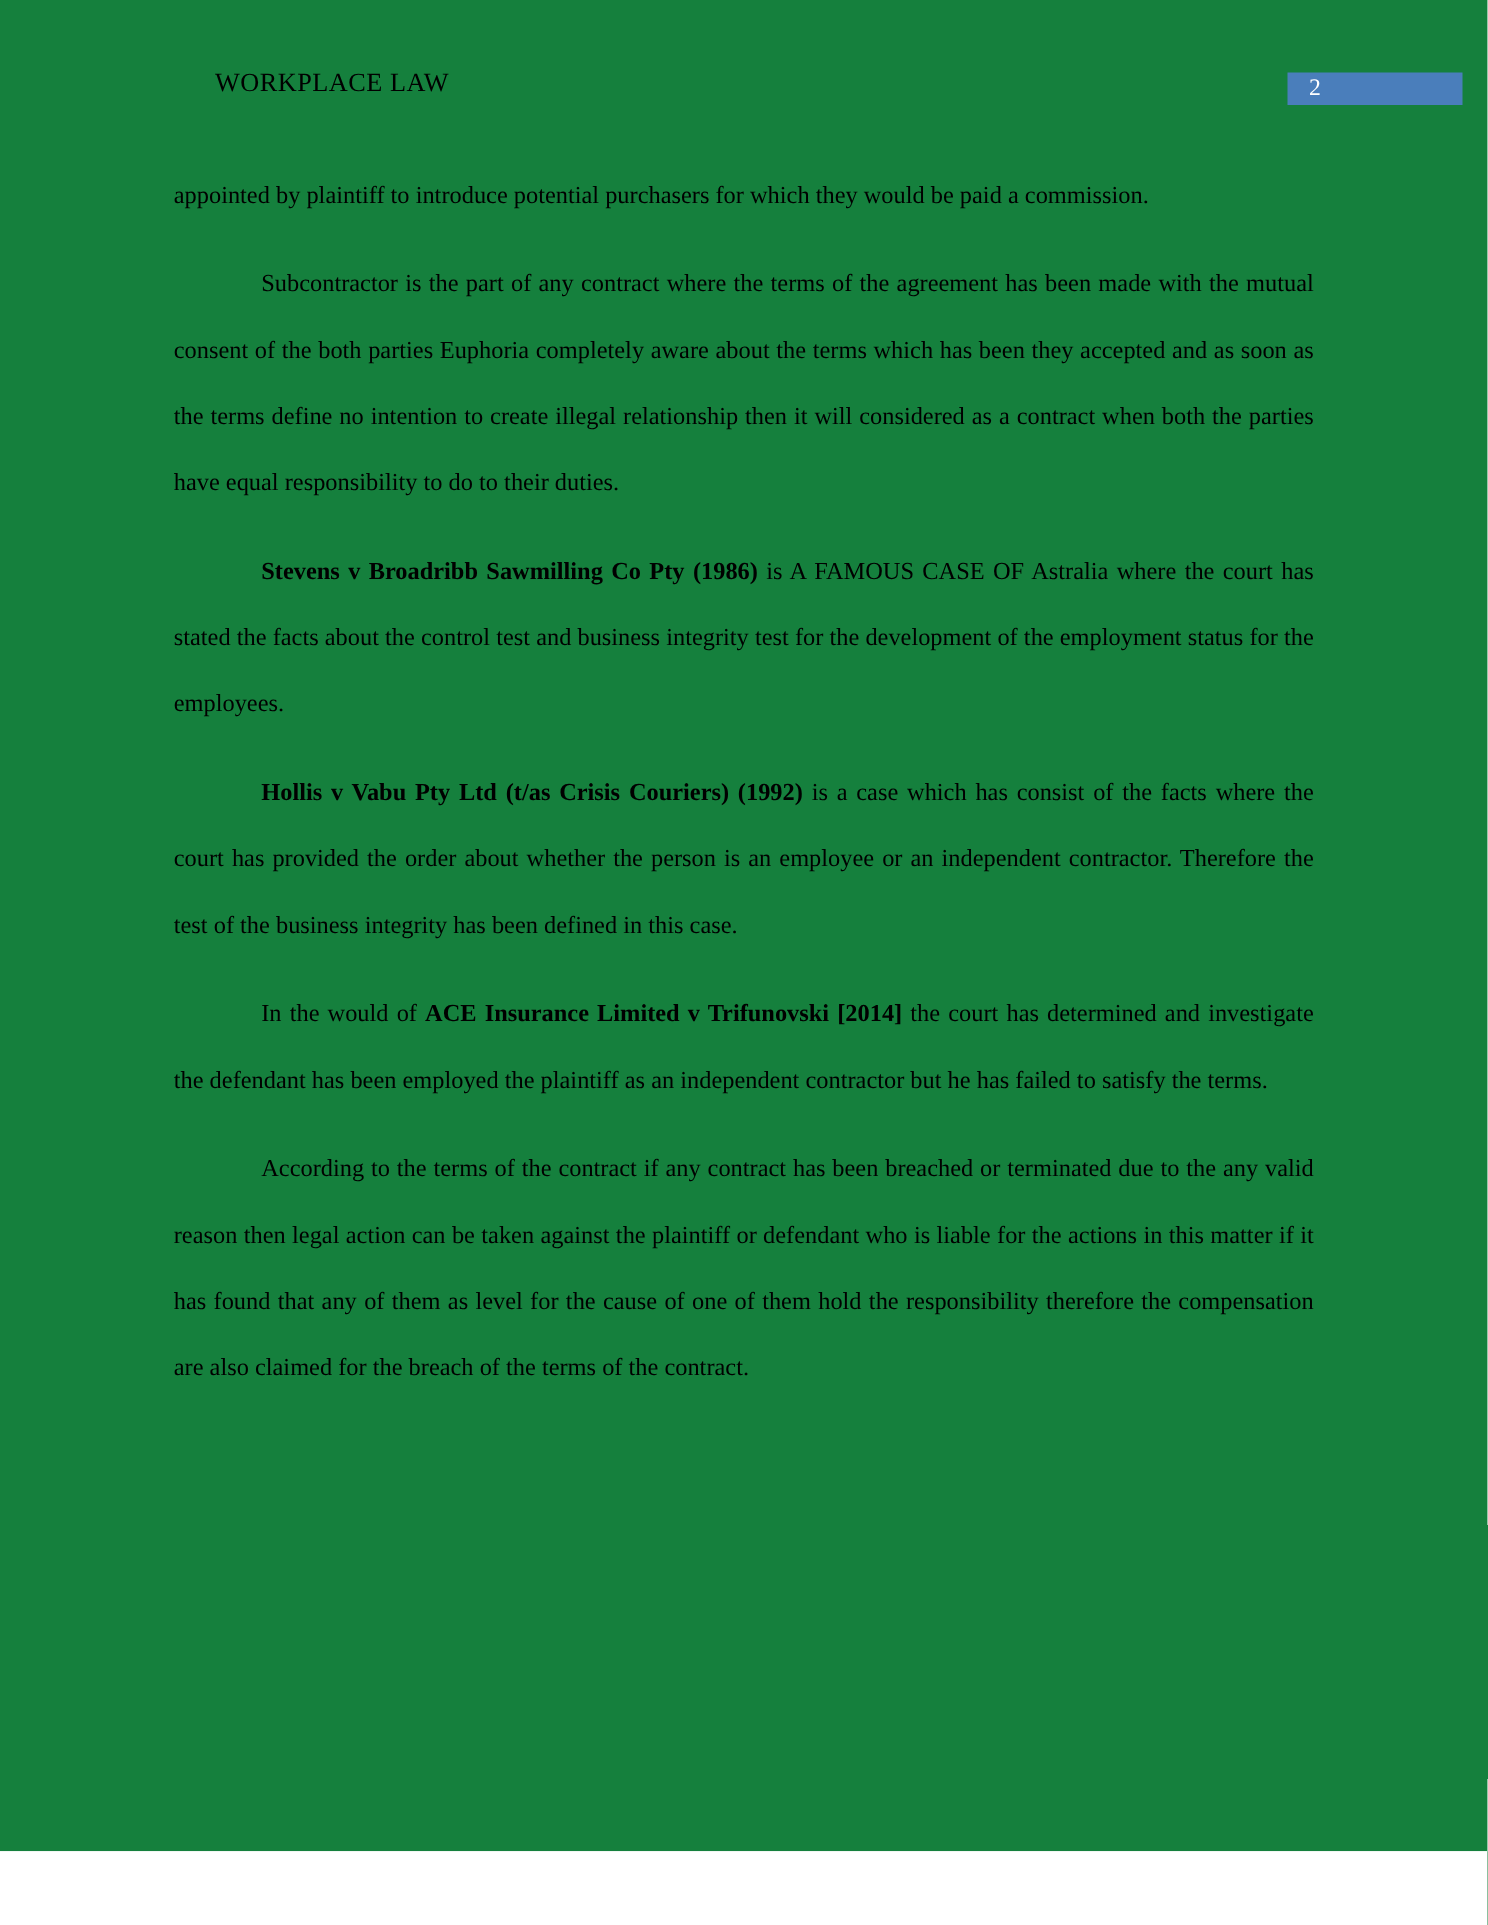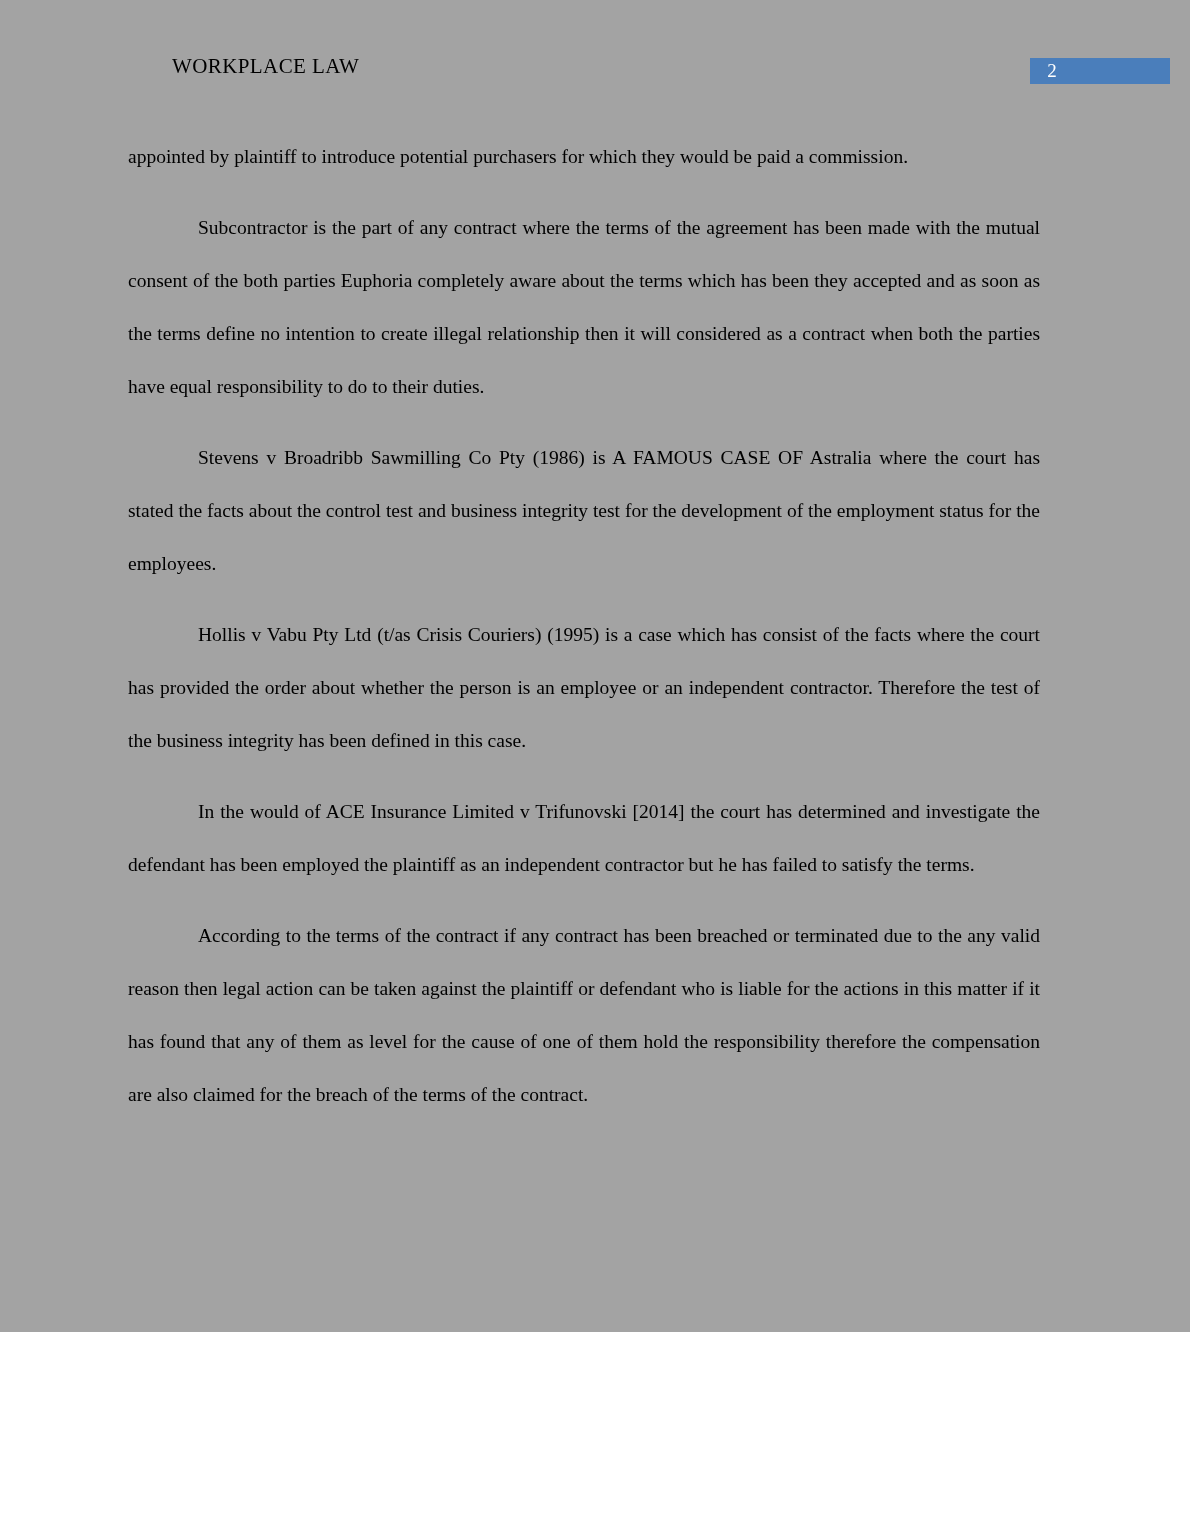--- a/index.html
+++ b/index.html
@@ -7,22 +7,22 @@
     padding: 0;
     background: #ffffff;
   }
   body {
     font-family: "Liberation Serif", serif;
     color: #000000;
   }
   .page {
     position: relative;
     width: 1190px;
-    height: 1332px;
-    background: #a3a3a3;
+    height: 1481px;
+    background: #15803d;
     box-sizing: border-box;
     overflow: hidden;
   }
   .header {
     position: absolute;
     top: 52px;
     left: 0;
     right: 0;
     height: 34px;
   }
@@ -51,58 +51,58 @@
     width: 44px;
     height: 26px;
     line-height: 26px;
     text-align: center;
     color: #ffffff;
     font-size: 19px;
     font-family: "Liberation Serif", serif;
   }
   .content {
     position: absolute;
-    left: 128px;
+    left: 139px;
     top: 130px;
     width: 912px;
   }
   p.para {
     margin: 0 0 0 0;
     font-size: 19.5px;
     line-height: 53px;
     text-align: justify;
     text-justify: inter-word;
     color: #000000;
   }
   p.para.indent {
     text-indent: 70px;
   }
   p.spaced {
     margin-top: 18px;
   }
   b {
-    font-weight: normal;
+    font-weight: bold;
   }
 </style>
 </head>
 <body>
 
 <div class="page">
 
   <div class="header">
     <div class="header-title">WORKPLACE LAW</div>
     <div class="page-number-box" style="background: rgb(74, 126, 187);">
       <div class="page-number-text">2</div>
     </div>
   </div>
 
   <div class="content">
     <div id="paragraph-container">
         <p class="para"><span>appointed by plaintiff to introduce potential purchasers for which they would be paid a commission.</span></p>
         <p class="para indent spaced"><span>Subcontractor is the part of any contract where the terms of the agreement has been made with the mutual consent of the both parties Euphoria completely aware about the terms which has been they accepted and as soon as the terms define no intention to create illegal relationship then it will considered as a contract when both the parties have equal responsibility to do to their duties.</span></p>
         <p class="para indent spaced"><b>Stevens v Broadribb Sawmilling Co Pty (1986)</b><span> is A FAMOUS CASE OF Astralia where the court has stated the facts about the control test and business integrity test for the development of the employment status for the employees.</span></p>
-        <p class="para indent spaced"><b>Hollis v Vabu Pty Ltd (t/as Crisis Couriers) (1995)</b><span> is a case which has consist of the facts where the court has provided the order about whether the person is an employee or an independent contractor. Therefore the test of the business integrity has been defined in this case.</span></p>
+        <p class="para indent spaced"><b>Hollis v Vabu Pty Ltd (t/as Crisis Couriers) (1992)</b><span> is a case which has consist of the facts where the court has provided the order about whether the person is an employee or an independent contractor. Therefore the test of the business integrity has been defined in this case.</span></p>
         <p class="para indent spaced"><span>In the would of </span><b>ACE Insurance Limited v Trifunovski [2014]</b><span> the court has determined and investigate the defendant has been employed the plaintiff as an independent contractor but he has failed to satisfy the terms.</span></p>
         <p class="para indent spaced"><span>According to the terms of the contract if any contract has been breached or terminated due to the any valid reason then legal action can be taken against the plaintiff or defendant who is liable for the actions in this matter if it has found that any of them as level for the cause of one of them hold the responsibility therefore the compensation are also claimed for the breach of the terms of the contract.</span></p>
       </div>
   </div>
 
 </div>
 
 </body></html>

